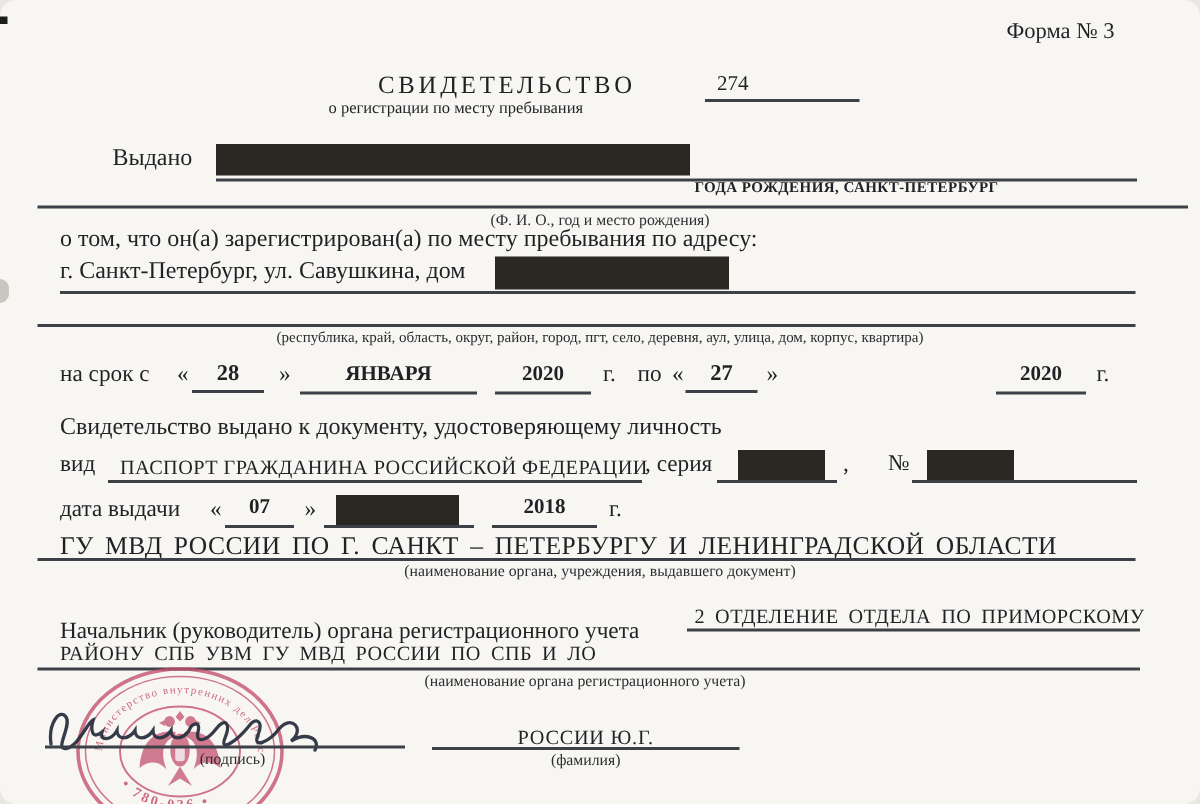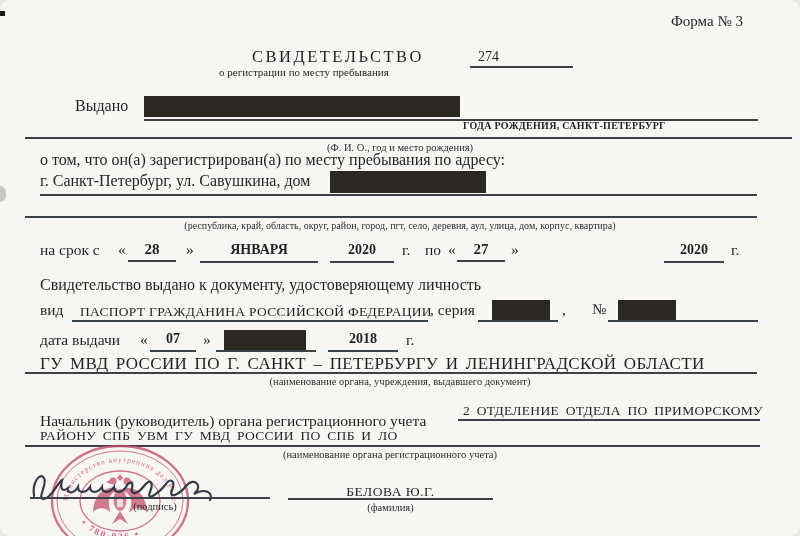--- a/index.html
+++ b/index.html
@@ -204,17 +204,17 @@
     <path data-name="signature-stroke" d="M6 32 C4 18 12 8 16 14 C20 20 8 36 16 35 C24 34 30 18 34 16 C32 24 34 29 40 24
          C38 30 46 30 50 23 C50 30 58 29 62 23 C62 30 70 29 74 23 C74 30 82 29 86 23
          C86 30 94 29 98 23 C100 18 106 16 104 24 C102 32 110 30 116 22 C122 14 126 18 122 28
          C118 38 130 30 138 20 C142 14 148 16 144 26 C140 36 152 30 158 22 C166 12 176 22 166 30
          C176 24 186 28 182 36" fill="none" stroke="var(--signature-ink,#2b3240)" stroke-width="2.2" stroke-linecap="round"></path>
   </svg>
 
   <div class="line" data-name="signature-line"></div>
   <div class="cap" data-name="signature-caption">(подпись)</div>
 
-  <div data-name="family-name">БЕЛОВА Ю.Г.</div>
+  <div data-name="family-name">РОССИИ Ю.Г.</div>
   <div class="line" data-name="family-line"></div>
   <div class="cap" data-name="family-caption">(фамилия)</div>
 
 </div>
 
 </body></html>

